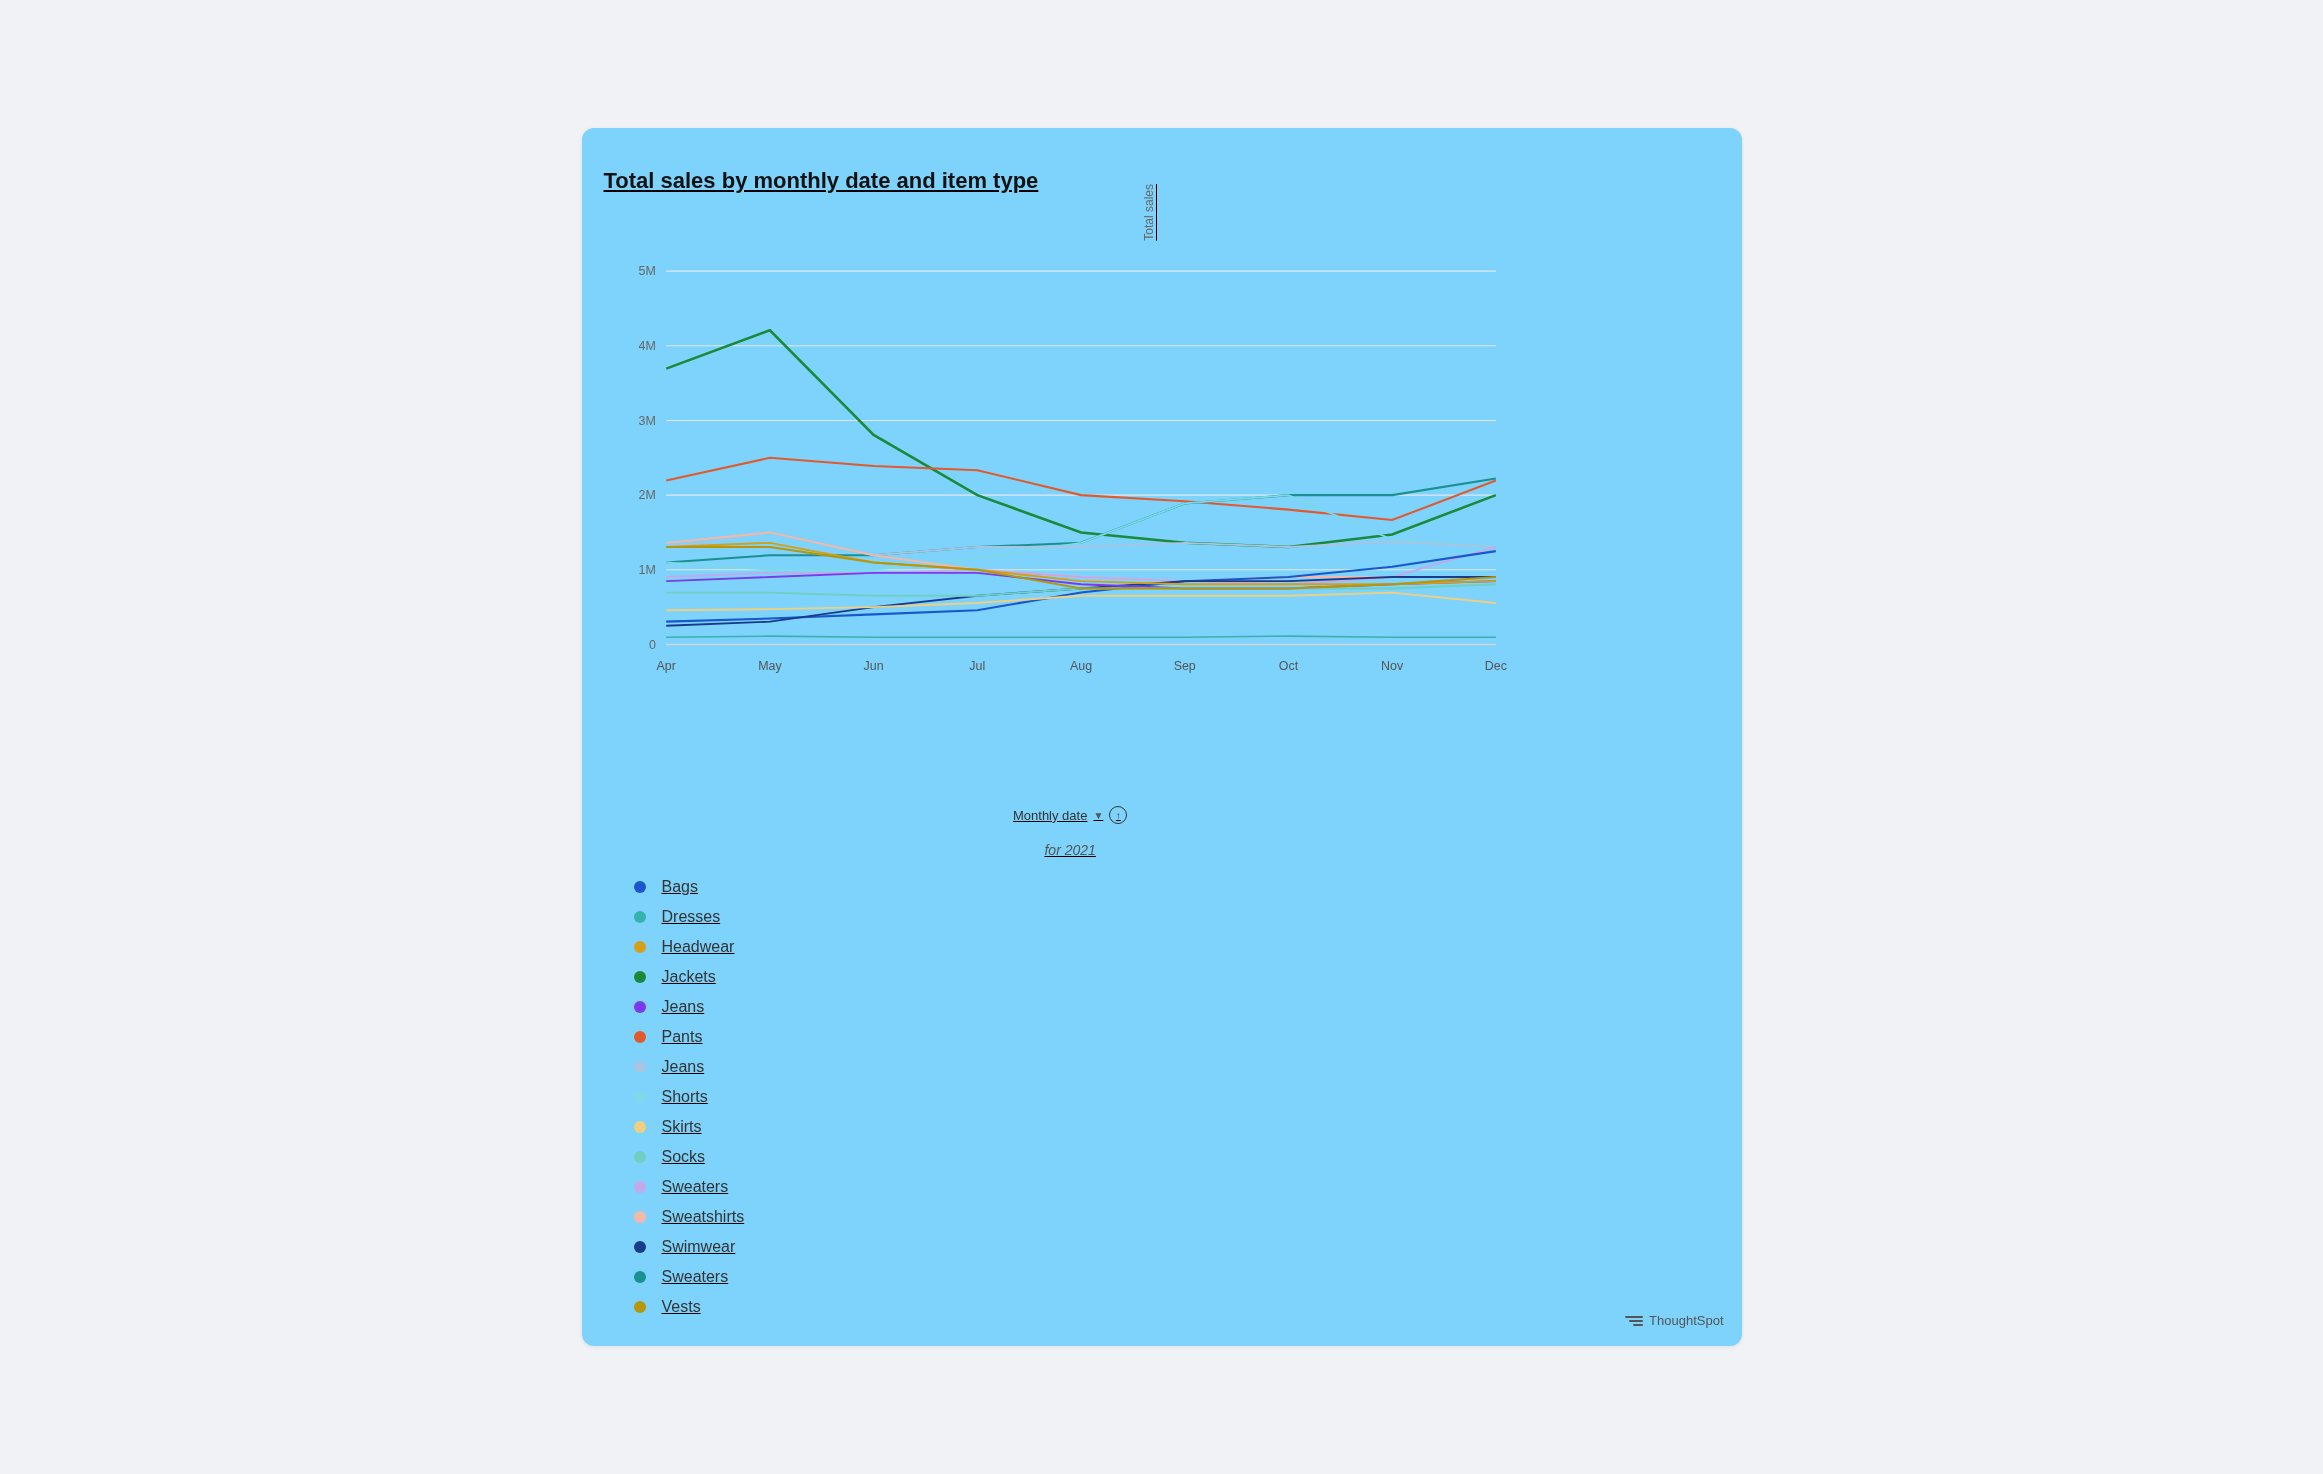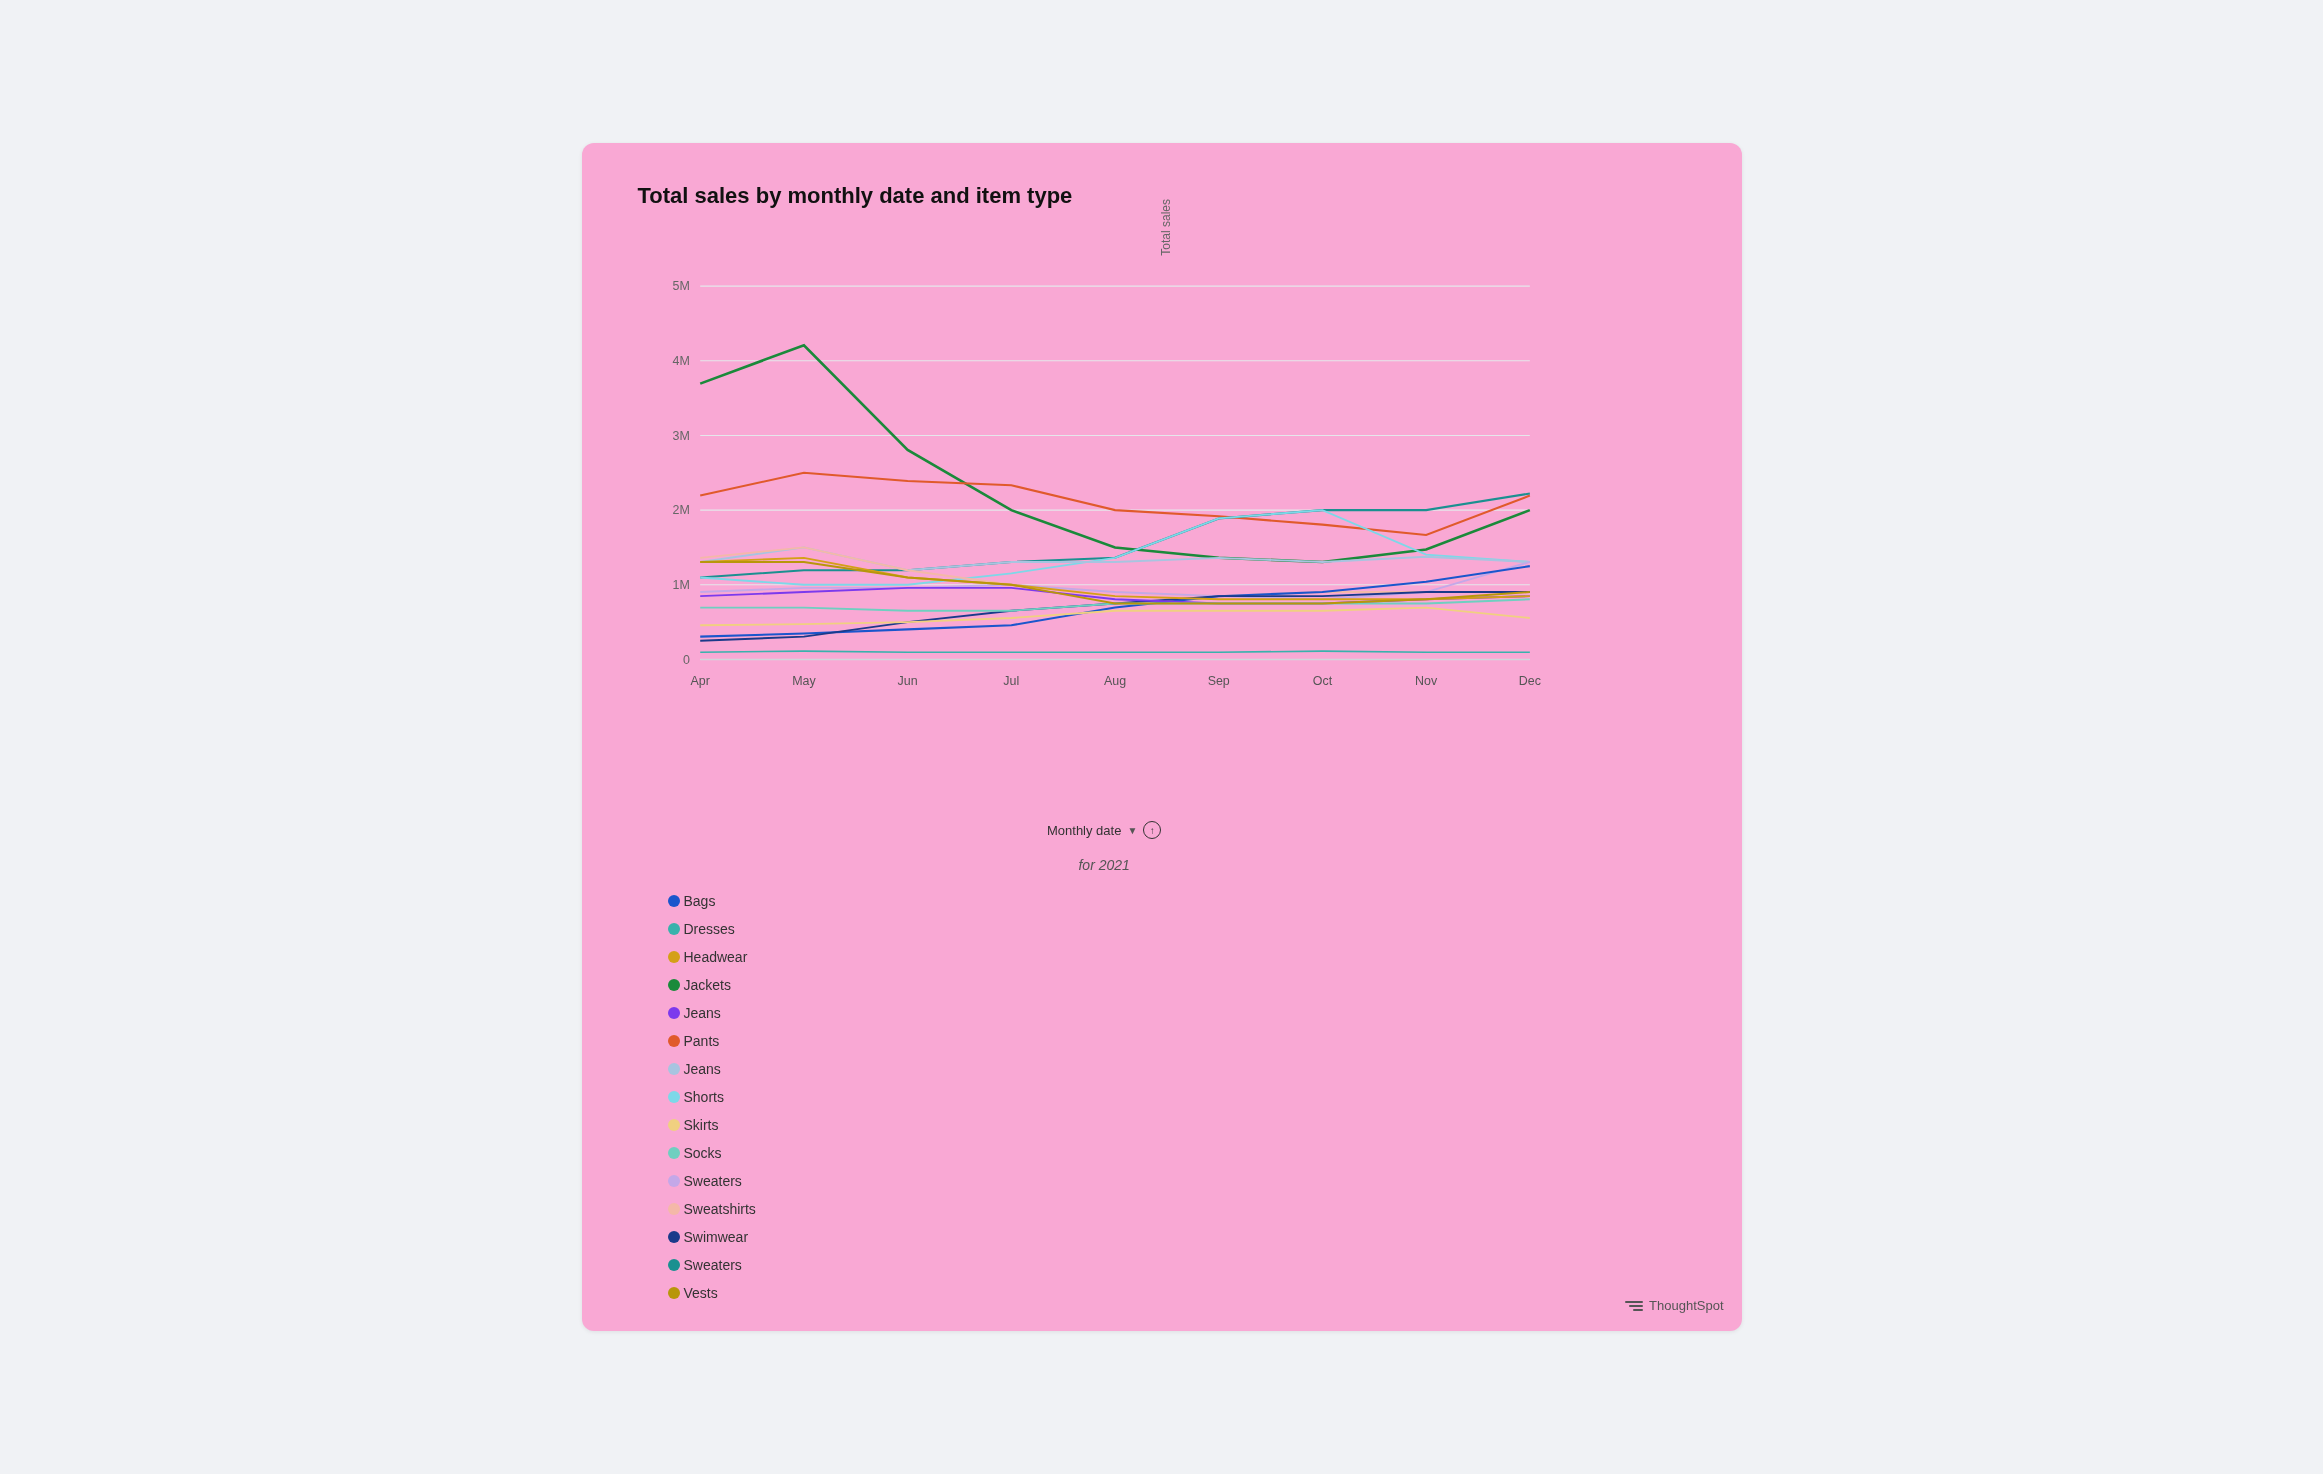--- a/index.html
+++ b/index.html
@@ -6,27 +6,28 @@
     body {
       background: #f0f2f5;
       font-family: -apple-system, BlinkMacSystemFont, 'Segoe UI', sans-serif;
       display: flex;
       align-items: center;
       justify-content: center;
       min-height: 100vh;
       padding: 20px;
     }
     .card {
-      background: #f9a8d4;
+      background: #7dd3fc;
       border-radius: 12px;
-      padding: 40px 40px 30px 56px;
+      padding: 40px 40px 30px 22px;
       width: 1160px;
       min-height: 737px;
       position: relative;
       box-shadow: 0 1px 4px rgba(0,0,0,0.08);
+      text-decoration: underline;
     }
     .chart-title {
       font-size: 22px;
       font-weight: 600;
       color: #111;
       margin-bottom: 30px;
     }
     .chart-area {
       display: flex;
       flex-direction: column;
@@ -94,22 +95,22 @@
       display: flex;
       flex-direction: column;
       gap: 12px;
       margin-left: 30px;
       padding-top: 20px;
       min-width: 130px;
     }
     .legend-item {
       display: flex;
       align-items: center;
-      gap: 4px;
-      font-size: 14px;
+      gap: 16px;
+      font-size: 16px;
       color: #333;
     }
     .legend-dot {
       width: 12px;
       height: 12px;
       border-radius: 50%;
       flex-shrink: 0;
     }
     .thoughtspot-logo {
       position: absolute;

